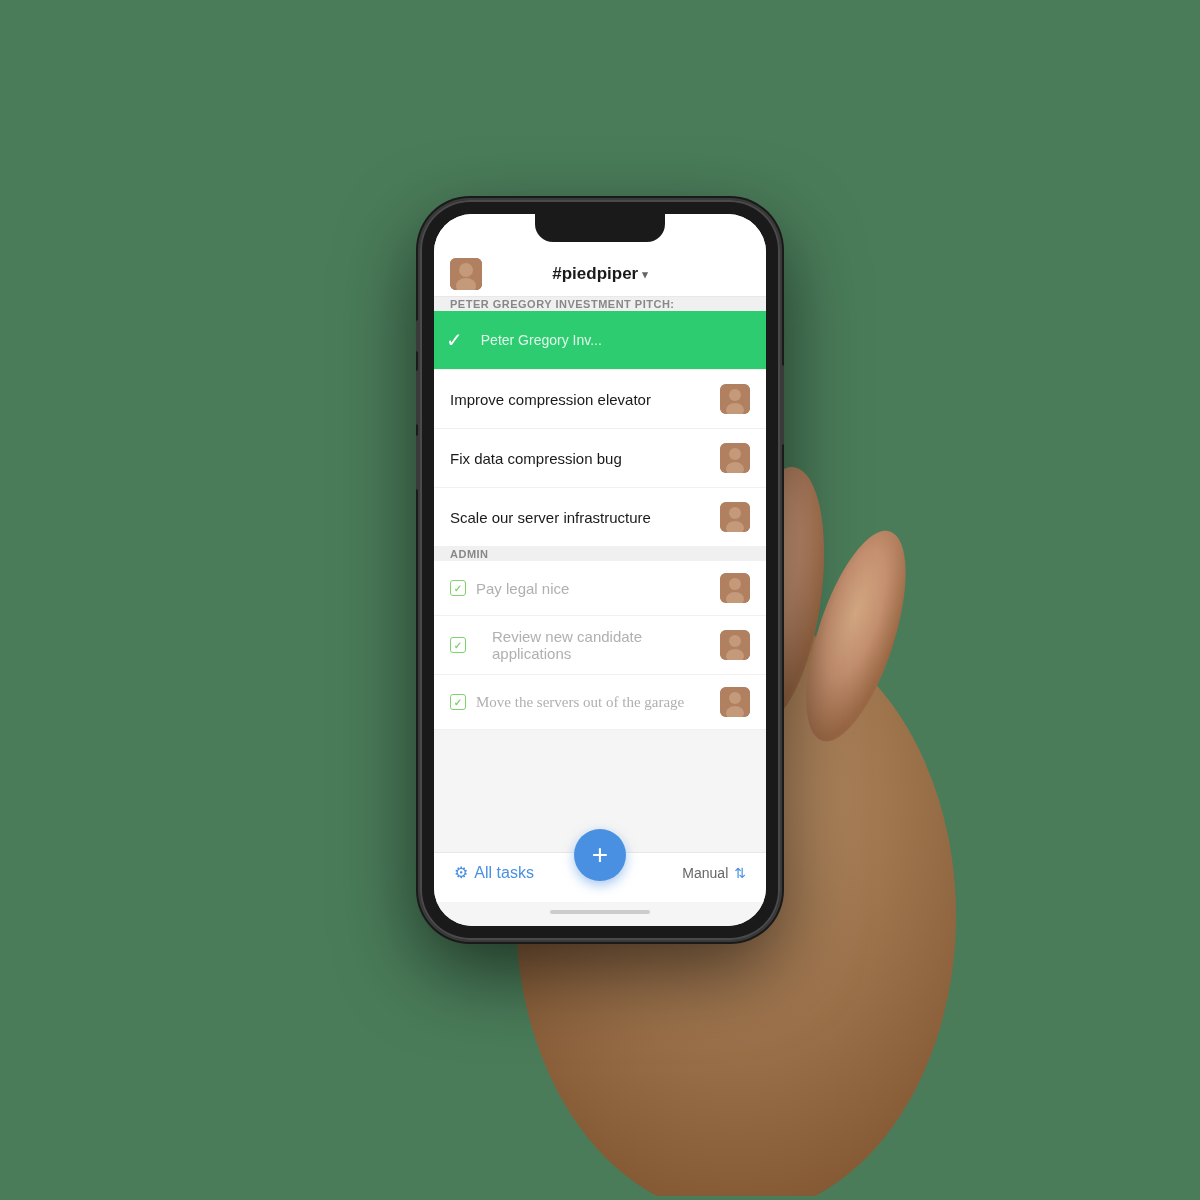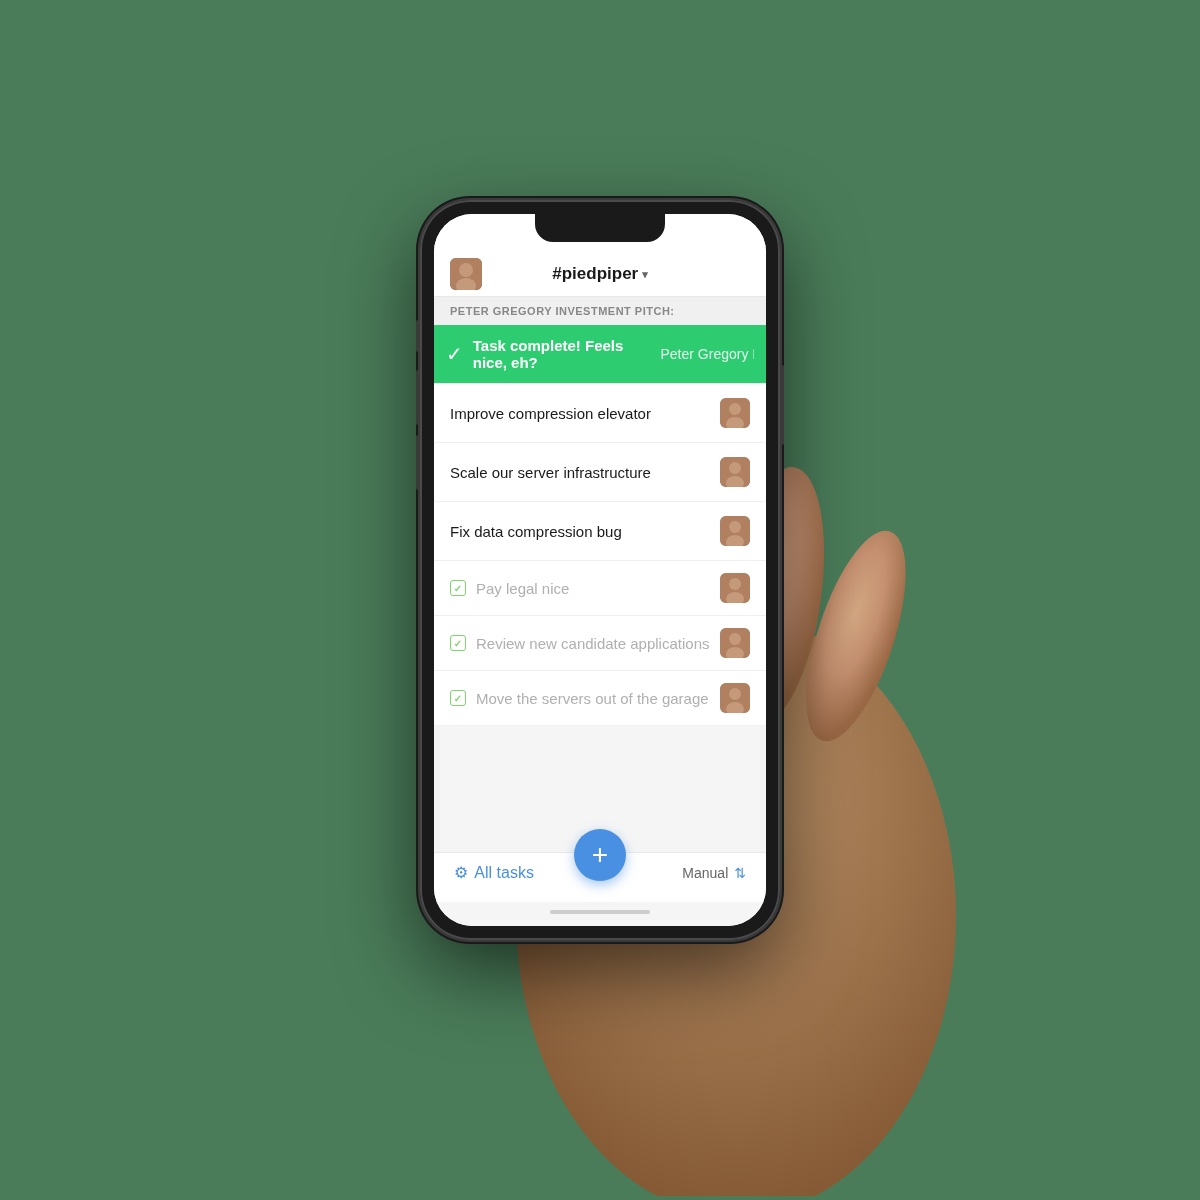--- a/index.html
+++ b/index.html
@@ -163,21 +163,21 @@
 
     
     .task-list {
       flex: 1;
       overflow-y: auto;
       background: #f5f5f5;
     }
 
     .section-header {
       background: #f0f0f0;
-      padding: 8px 16px;
+      padding: 1px 16px;
       font-size: 11px;
       font-weight: 700;
       color: #888;
       letter-spacing: 0.5px;
       text-transform: uppercase;
     }
 
     .task-item {
       background: white;
       padding: 14px 16px;
@@ -431,95 +431,95 @@
             <div class="task-avatar">
               <svg width="30" height="30" viewBox="0 0 30 30">
                   <rect width="30" height="30" rx="5" fill="#b08060"></rect>
                   <circle cx="15" cy="11" r="6" fill="#c49a7a"></circle>
                   <ellipse cx="15" cy="26" rx="9" ry="7" fill="#c49a7a"></ellipse>
                 </svg>
             </div>
 
             <div class="toast-overlay" style="position:absolute;top:0;left:0;right:0;bottom:0;height:auto;padding:14px 12px;border-radius:0;">
               <span class="toast-icon">✓</span>
-              <div>
-                <div class="toast-text">Task complete! Feels nice, eh?</div>
-              </div>
               <span class="toast-task-name" style="margin-left:8px;white-space:nowrap;overflow:hidden;">Peter Gregory Inv...</span>
             </div>
           </div>
 
 
           <div class="task-item">
             <span class="task-text">Improve compression elevator</span>
             <div class="task-avatar">
               <svg width="30" height="30" viewBox="0 0 30 30">
                   <rect width="30" height="30" rx="5" fill="#b08060"></rect>
                   <circle cx="15" cy="11" r="6" fill="#c49a7a"></circle>
                   <ellipse cx="15" cy="26" rx="9" ry="7" fill="#c49a7a"></ellipse>
                 </svg>
             </div>
           </div>
 
           <div class="task-item">
+            <span class="task-text">Fix data compression bug</span>
+            <div class="task-avatar">
+              <svg width="30" height="30" viewBox="0 0 30 30">
+                  <rect width="30" height="30" rx="5" fill="#b08060"></rect>
+                  <circle cx="15" cy="11" r="6" fill="#c49a7a"></circle>
+                  <ellipse cx="15" cy="26" rx="9" ry="7" fill="#c49a7a"></ellipse>
+                </svg>
+            </div>
+          </div>
+
+          <div class="task-item">
             <span class="task-text">Scale our server infrastructure</span>
             <div class="task-avatar">
               <svg width="30" height="30" viewBox="0 0 30 30">
                   <rect width="30" height="30" rx="5" fill="#b08060"></rect>
                   <circle cx="15" cy="11" r="6" fill="#c49a7a"></circle>
                   <ellipse cx="15" cy="26" rx="9" ry="7" fill="#c49a7a"></ellipse>
                 </svg>
             </div>
           </div>
 
-          <div class="task-item">
-            <span class="task-text">Fix data compression bug</span>
-            <div class="task-avatar">
-              <svg width="30" height="30" viewBox="0 0 30 30">
-                  <rect width="30" height="30" rx="5" fill="#b08060"></rect>
-                  <circle cx="15" cy="11" r="6" fill="#c49a7a"></circle>
-                  <ellipse cx="15" cy="26" rx="9" ry="7" fill="#c49a7a"></ellipse>
-                </svg>
-            </div>
-          </div>
-
+          <div class="section-header">
+            <span>ADMIN</span>
+          </div>
 
           <div class="task-row-completed">
             <div class="checkbox-completed">
               <span class="check-mark">✓</span>
             </div>
             <span class="task-text completed" style="flex:1;">Pay legal nice</span>
             <div class="task-avatar">
               <svg width="30" height="30" viewBox="0 0 30 30">
                   <rect width="30" height="30" rx="5" fill="#b08060"></rect>
                   <circle cx="15" cy="11" r="6" fill="#c49a7a"></circle>
                   <ellipse cx="15" cy="26" rx="9" ry="7" fill="#c49a7a"></ellipse>
                 </svg>
             </div>
           </div>
 
           <div class="task-row-completed">
             <div class="checkbox-completed">
               <span class="check-mark">✓</span>
             </div>
-            <span class="task-text completed" style="flex:1;">Review new candidate applications</span>
+            <span class="task-text completed" style="flex:1;margin-left:16px;">Review new candidate applications</span>
             <div class="task-avatar">
               <svg width="30" height="30" viewBox="0 0 30 30">
                   <rect width="30" height="30" rx="5" fill="#b08060"></rect>
                   <circle cx="15" cy="11" r="6" fill="#c49a7a"></circle>
                   <ellipse cx="15" cy="26" rx="9" ry="7" fill="#c49a7a"></ellipse>
                 </svg>
             </div>
           </div>
 
           <div class="task-row-completed">
             <div class="checkbox-completed">
               <span class="check-mark">✓</span>
             </div>
-            <span class="task-text completed" style="flex:1;">Move the servers out of the garage</span>
+            <span class="task-text completed" style="flex:1;font-family:Liberation Serif, serif;">Move the servers out of the garage</span>
             <div class="task-avatar">
               <svg width="30" height="30" viewBox="0 0 30 30">
                   <rect width="30" height="30" rx="5" fill="#b08060"></rect>
                   <circle cx="15" cy="11" r="6" fill="#c49a7a"></circle>
                   <ellipse cx="15" cy="26" rx="9" ry="7" fill="#c49a7a"></ellipse>
                 </svg>
             </div>
           </div>
 
           <div style="height:60px;background:#f5f5f5;"></div>

